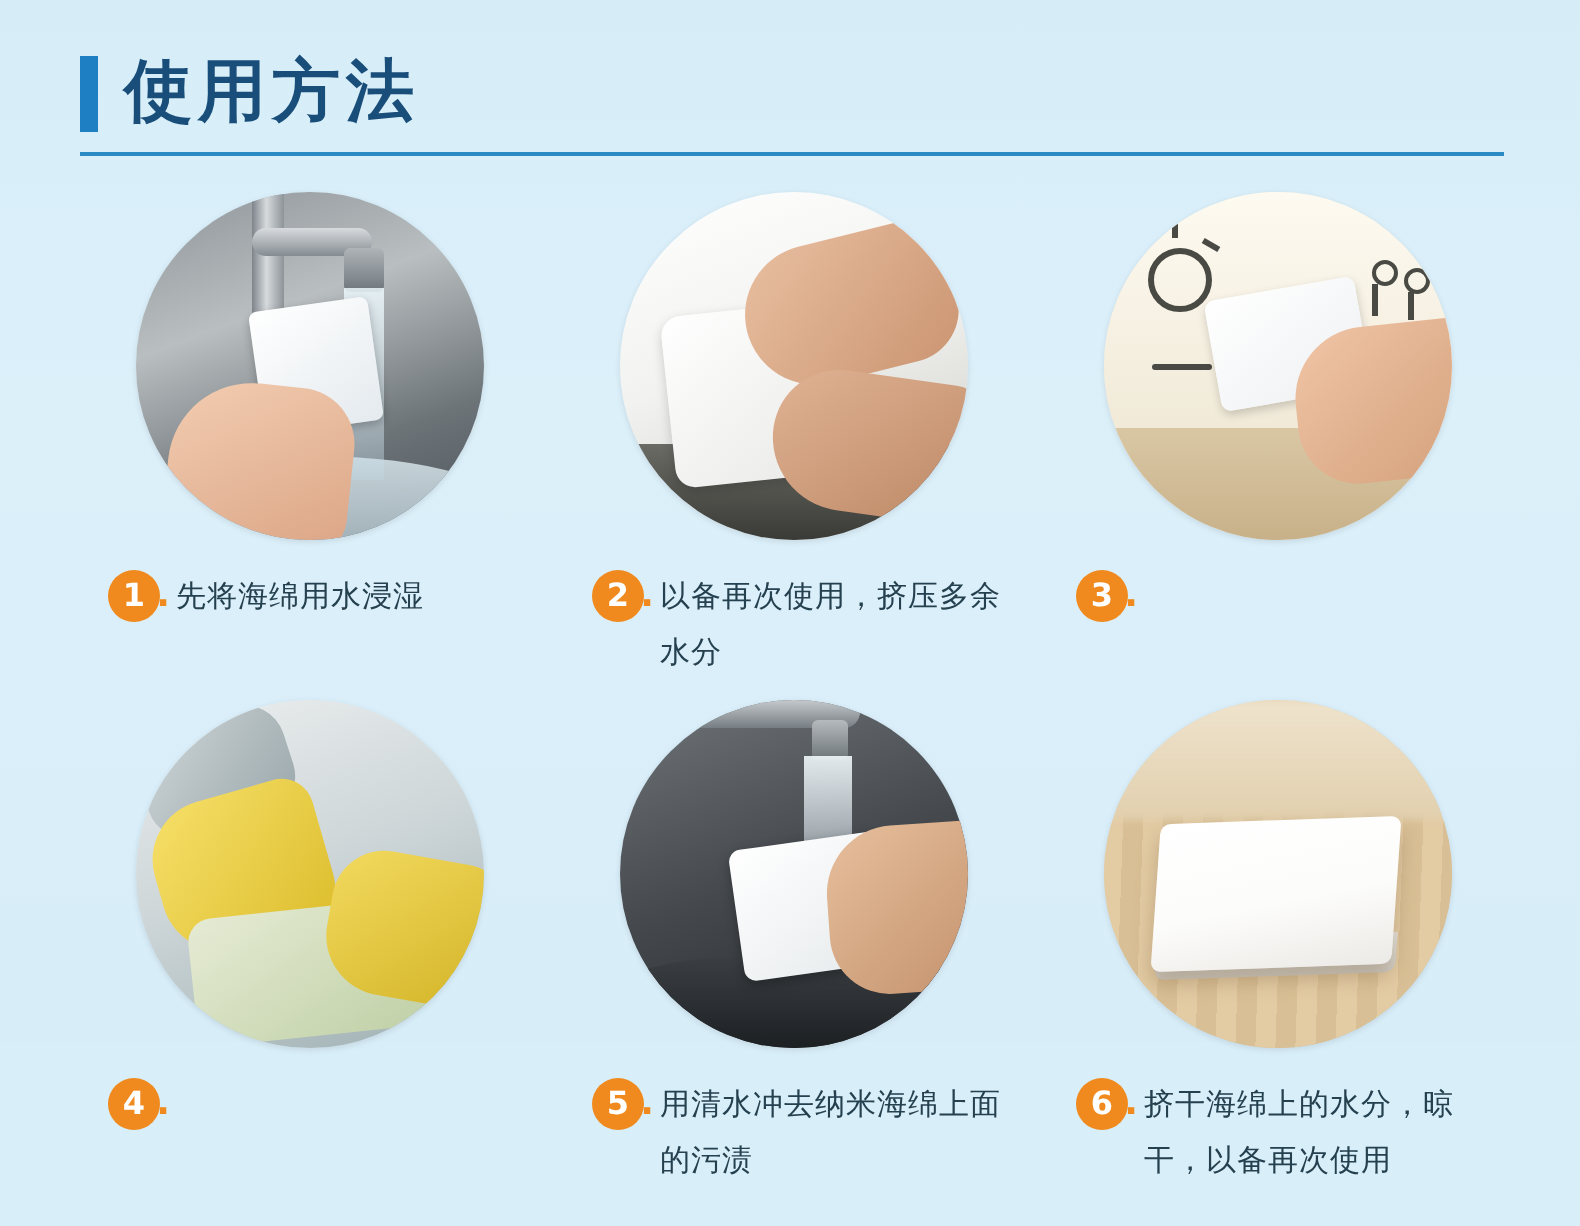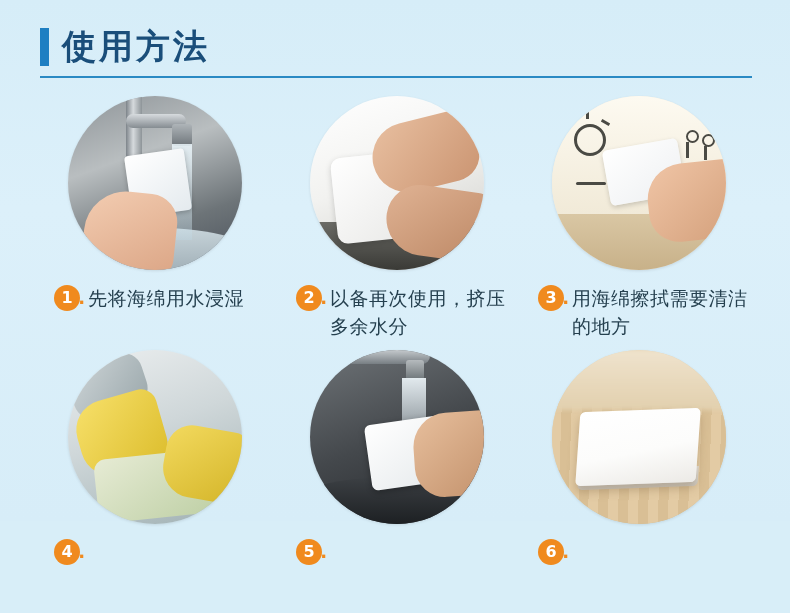--- a/index.html
+++ b/index.html
@@ -112,21 +112,21 @@
   .num::after {
     content: ".";
     position: absolute;
     right: -5px;
     bottom: 0px;
     color: #f08a1e;
     font-size: 18px;
     font-weight: bold;
   }
   .cap-text {
-    font-size: 19px;
+    font-size: 15px;
     color: #25404f;
     line-height: 28px;
     letter-spacing: 0.5px;
     font-weight: 500;
   }
 
   
   .bg-fill { position:absolute; inset:0; }
 
   
@@ -378,21 +378,20 @@
           <div class="fig" style="left:150px; top:38px;"></div>
           <div class="doodle" style="left:134px; top:46px; width:3px; height:16px;"></div>
           <div class="doodle" style="left:152px; top:50px; width:3px; height:14px;"></div>
           <div class="doodle" style="left:24px; top:86px; width:30px; height:3px; border-radius:2px;"></div>
           <div class="sponge"></div>
           <div class="hand"></div>
         </div>
       </div>
       <div class="caption">
         <div class="num">3</div>
-        <div class="cap-text">用海绵擦拭需要清洁的地方</div>
       </div>
     </div>
 
     <div class="step">
       <div class="photo-wrap">
         <div class="photo p4">
           <div class="bg-fill"></div>
           <div class="arm"></div>
           <div class="glove-a"></div>
           <div class="cloth"></div>
@@ -411,32 +410,34 @@
           <div class="sink"></div>
           <div class="faucet"></div>
           <div class="spout"></div>
           <div class="water"></div>
           <div class="sponge"></div>
           <div class="hand"></div>
         </div>
       </div>
       <div class="caption">
         <div class="num">5</div>
+        <div class="cap-text">用清水冲去纳米海绵上面的污渍</div>
       </div>
     </div>
 
     <div class="step">
       <div class="photo-wrap">
         <div class="photo p6">
           <div class="bg-fill"></div>
           <div class="board"></div>
           <div class="blur"></div>
           <div class="sponge-side"></div>
           <div class="sponge"></div>
         </div>
       </div>
       <div class="caption">
         <div class="num">6</div>
+        <div class="cap-text">挤干海绵上的水分，晾干，以备再次使用</div>
       </div>
     </div>
 
   </div>
 </div>
 
 </body></html>

